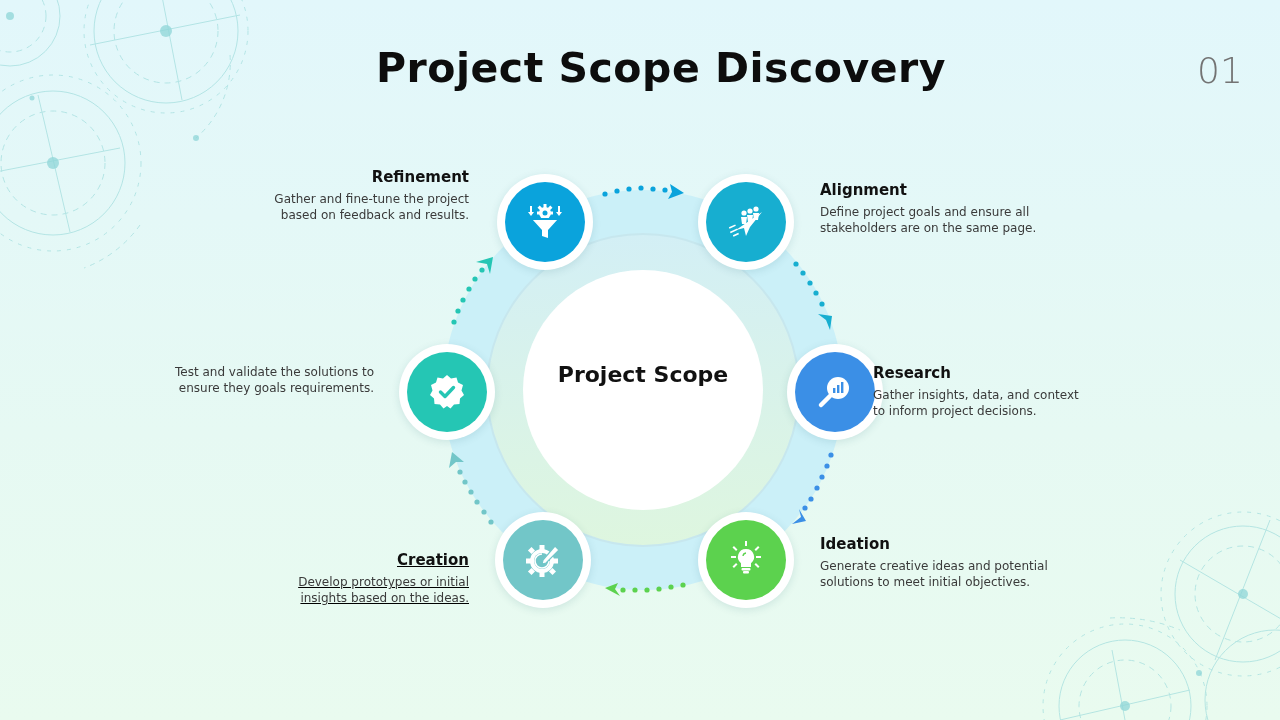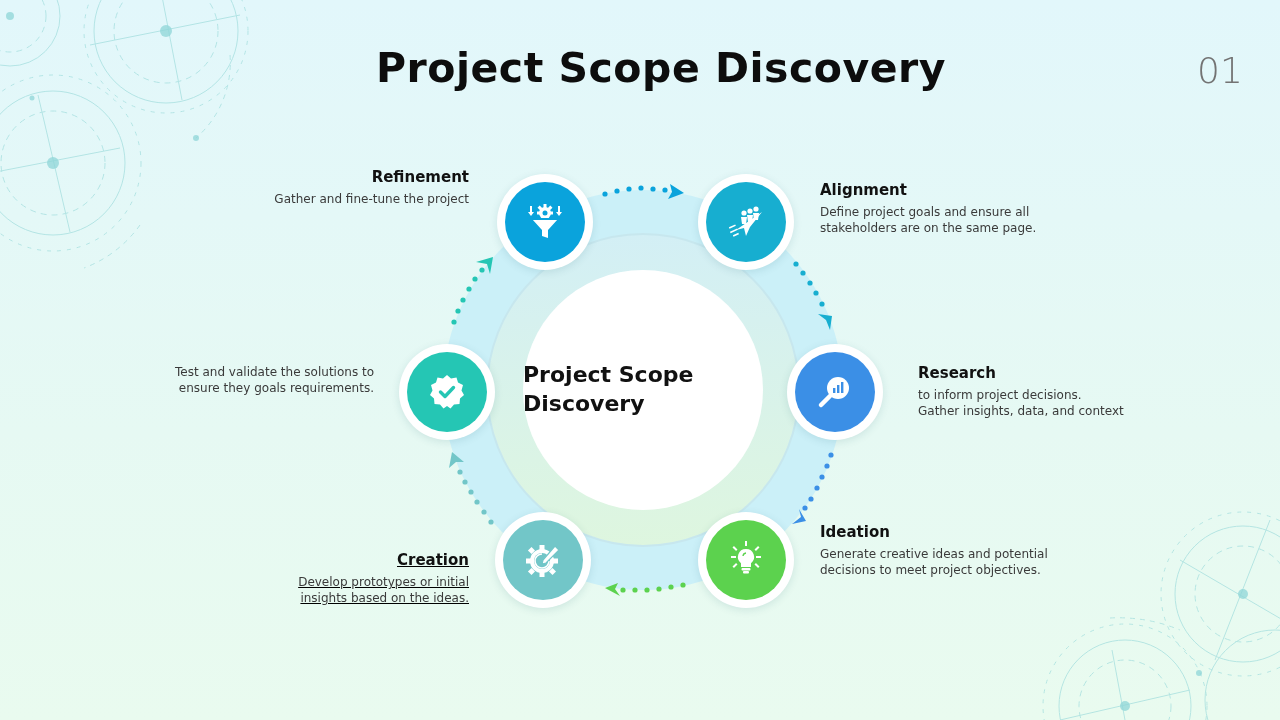--- a/index.html
+++ b/index.html
@@ -13,21 +13,21 @@
     position:absolute; left:0; width:1280px; top:44px; text-align:center;
     font-family:"DejaVu Sans", sans-serif; font-weight:bold; font-size:41px;
     color:#0d0d0d; letter-spacing:0.5px;margin-left:21px;
   }
   .page-num {
     position:absolute; left:1197px; top:50px; font-size:36px; color:#737373;
     font-family:"DejaVu Sans", sans-serif; font-weight:300;
   }
   .diagram { position:absolute; left:0; top:0; width:1280px; height:720px; }
   .center-text {
-    position:absolute; left:523px; top:360px; width:240px; text-align:left;
+    position:absolute; left:523px; top:360px; width:240px; text-align:center;
     font-family:"DejaVu Sans", sans-serif; font-weight:bold; font-size:22px;
     line-height:29px; color:#111;
   }
   .node {
     position:absolute; width:96px; height:96px; border-radius:50%;
     background:#fff; box-shadow:0 2px 8px rgba(0,80,100,0.12);
   }
   .node .disc {
     position:absolute; left:8px; top:8px; width:80px; height:80px; border-radius:50%;
     display:flex; align-items:center; justify-content:center;
@@ -156,21 +156,20 @@
       <circle cx="463" cy="300" r="2.6"></circle>
     <circle cx="469" cy="289" r="2.6"></circle>
       <circle cx="475" cy="279" r="2.6"></circle>
       <circle cx="482" cy="270" r="2.6"></circle>
     <path d="M476 262 L493 257 L490 274 L487 264 Z"></path>
   </g>
 </svg>
 
 <div class="center-text">
   <div>Project Scope</div>
-  <div>Discovery</div>
 </div>
 
 <div class="node" style="left:497px;top:174px;">
   <div class="disc" style="background:#0aa3dc;">
     <svg viewBox="0 0 44 44">
       <g fill="#fff">
         <circle cx="22" cy="13" r="6"></circle>
         <rect x="20.5" y="4" width="3" height="4"></rect>
           <rect x="14" y="11.5" width="4" height="3"></rect>
           <rect x="26" y="11.5" width="4" height="3"></rect>
@@ -266,38 +265,39 @@
     <svg viewBox="0 0 44 44">
       <path fill="#fff" d="M22 5 L26 8.5 L31.5 7.5 L33 12.5 L38 15 L36.5 20.5 L39 25 L35 28.5 L34.5 34 L29 34.5 L25.5 38.5 L22 36 L18.5 38.5 L15 34.5 L9.5 34 L9 28.5 L5 25 L7.5 20.5 L6 15 L11 12.5 L12.5 7.5 L18 8.5 Z"></path>
       <path d="M15.5 22 L20 26.5 L28.5 17.5" stroke="#25c6b4" stroke-width="3.4" fill="none" stroke-linecap="round" stroke-linejoin="round"></path>
     </svg>
   </div>
 </div>
 
 <div class="label right" style="left:229px;top:168px;">
   <div class="h">Refinement</div>
   <div class="d">Gather and fine-tune the project</div>
+  <div class="d">based on feedback and results.</div>
 </div>
 
 <div class="label" style="left:820px;top:174px;margin-top:7px;">
   <div class="h">Alignment</div>
   <div class="d">Define project goals and ensure all</div>
   <div class="d">stakeholders are on the same page.</div>
 </div>
 
-<div class="label" style="left:918px;top:364px;">
+<div class="label" style="left:873px;top:364px;">
   <div class="h">Research</div>
+  <div class="d">Gather insights, data, and context</div>
   <div class="d">to inform project decisions.</div>
-  <div class="d">Gather insights, data, and context</div>
-</div>
-
-<div class="label" style="left:820px;top:523px;">
+</div>
+
+<div class="label" style="left:820px;top:535px;">
   <div class="h">Ideation</div>
   <div class="d">Generate creative ideas and potential</div>
-  <div class="d">decisions to meet project objectives.</div>
+  <div class="d">solutions to meet initial objectives.</div>
 </div>
 
 <div class="label right" style="left:229px;top:551px;text-decoration:underline;">
   <div class="h">Creation</div>
   <div class="d">Develop prototypes or initial</div>
   <div class="d">insights based on the ideas.</div>
 </div>
 
 <div class="label right" style="left:134px;top:364px;">
   <div class="d">Test and validate the solutions to</div>

